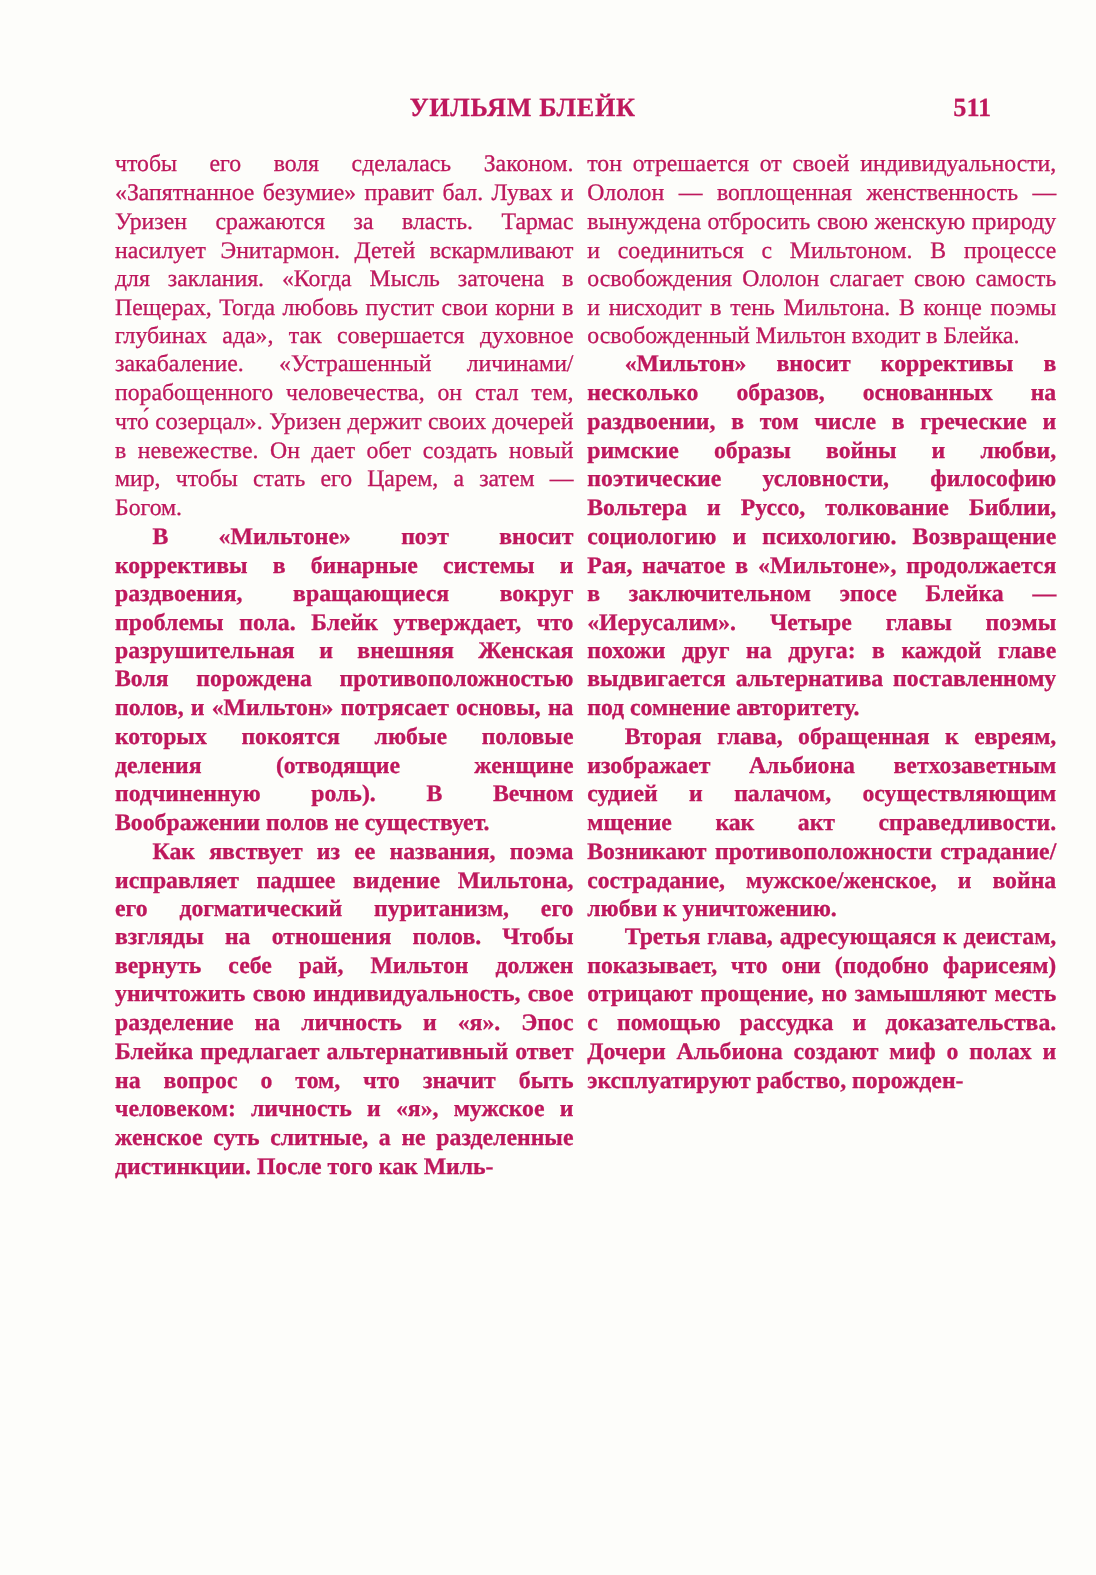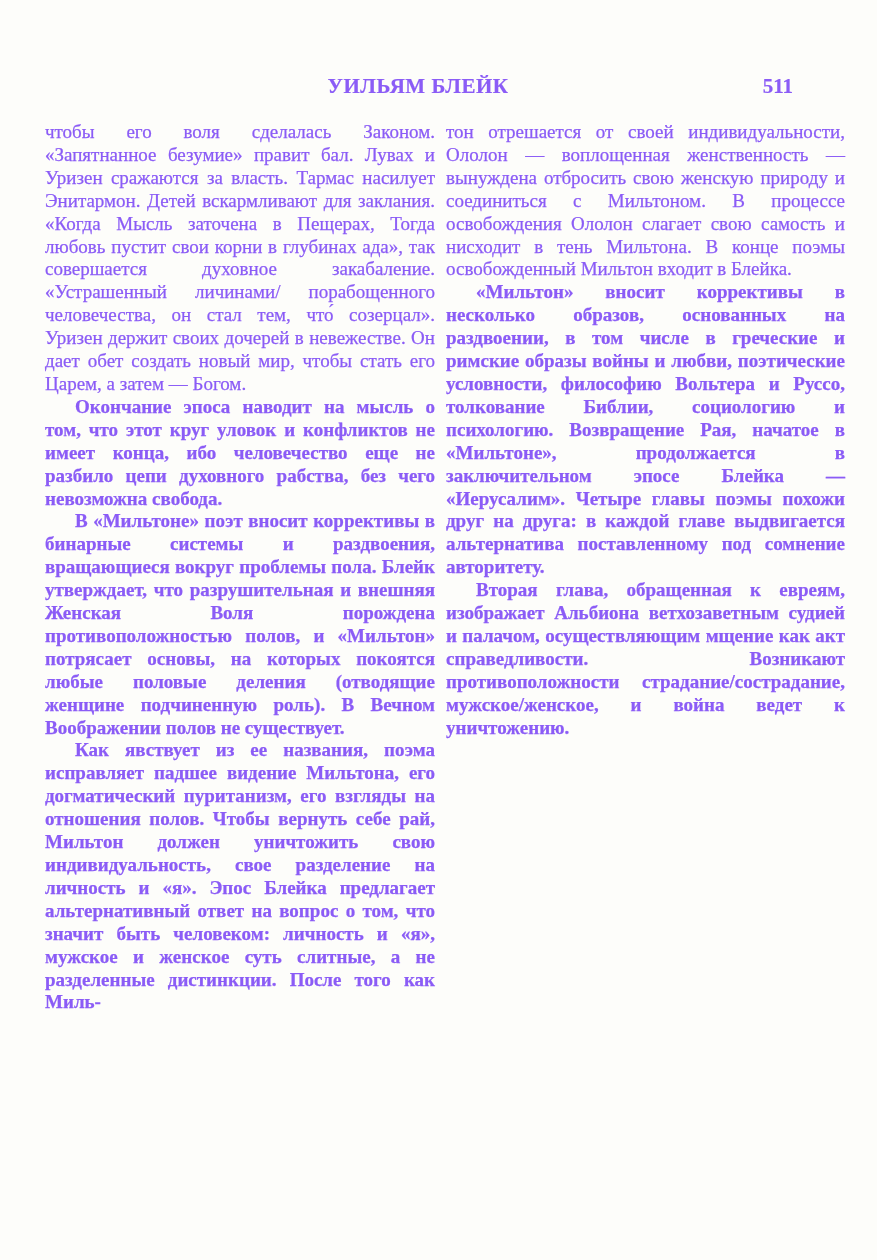--- a/index.html
+++ b/index.html
@@ -7,21 +7,21 @@
     padding: 0;
     background: #e9e7e2;
   }
   .page {
     position: relative;
     width: 877px;
     height: 1260px;
     margin: 0 auto;
     background: #fdfdfa;
     font-family: "Liberation Serif", "DejaVu Serif", serif;
-    color: #8b5cf6;
+    color: #be185d;
     overflow: hidden;
   }
   .running-head {
     position: absolute;
     top: 74px;
     left: 45px;
     width: 800px;
     height: 26px;
   }
   .running-head .title {
@@ -51,45 +51,45 @@
     width: 800px;
     display: flex;
     gap: 11px;
   }
   .col {
     text-align: justify;
     font-size: 19px;
     line-height: 22.9px;
     -webkit-text-stroke: 0.25px;
   }
-  .col-left  { width: 390px; }
+  .col-left  { width: 390px; margin-left: 47px; }
   .col-right { width: 399px; }
   .col p { margin: 0; padding: 0; }
   .col p.indent { text-indent: 30px; font-weight: bold; }
 </style>
 </head>
 <body>
 
 <div class="page">
 
   <div class="running-head">
     <div class="title">УИЛЬЯМ БЛЕЙК</div>
     <div class="pagenum">511</div>
   </div>
 
   <div class="columns">
 
     <div class="col col-left">
       <p>чтобы его воля сделалась Законом. «Запятнанное безумие» правит бал. Лувах и Уризен сражаются за власть. Тармас насилует Энитармон. Детей вскармливают для заклания. «Когда Мысль заточена в Пещерах, Тогда любовь пустит свои корни в глубинах ада», так совершается духовное закабаление. «Устрашенный личинами/ порабощенного человечества, он стал тем, что́ созерцал». Уризен держит своих дочерей в невежестве. Он дает обет создать новый мир, чтобы стать его Царем, а затем — Богом.</p>
-      <p class="indent">Окончание эпоса наводит на мысль о том, что этот круг уловок и конфликтов не имеет конца, ибо человечество еще не разбило цепи духовного рабства, без чего невозможна свобода.</p>
       <p class="indent">В «Мильтоне» поэт вносит коррективы в бинарные системы и раздвоения, вращающиеся вокруг проблемы пола. Блейк утверждает, что разрушительная и внешняя Женская Воля порождена противоположностью полов, и «Мильтон» потрясает основы, на которых покоятся любые половые деления (отводящие женщине подчиненную роль). В Вечном Воображении полов не существует.</p>
       <p class="indent">Как явствует из ее названия, поэма исправляет падшее видение Мильтона, его догматический пуританизм, его взгляды на отношения полов. Чтобы вернуть себе рай, Мильтон должен уничтожить свою индивидуальность, свое разделение на личность и «я». Эпос Блейка предлагает альтернативный ответ на вопрос о том, что значит быть человеком: личность и «я», мужское и женское суть слитные, а не разделенные дистинкции. После того как Миль-</p>
     </div>
 
     <div class="col col-right">
       <p>тон отрешается от своей индивидуальности, Ололон — воплощенная женственность — вынуждена отбросить свою женскую природу и соединиться с Мильтоном. В процессе освобождения Ололон слагает свою самость и нисходит в тень Мильтона. В конце поэмы освобожденный Мильтон входит в Блейка.</p>
       <p class="indent">«Мильтон» вносит коррективы в несколько образов, основанных на раздвоении, в том числе в греческие и римские образы войны и любви, поэтические условности, философию Вольтера и Руссо, толкование Библии, социологию и психологию. Возвращение Рая, начатое в «Мильтоне», продолжается в заключительном эпосе Блейка — «Иерусалим». Четыре главы поэмы похожи друг на друга: в каждой главе выдвигается альтернатива поставленному под сомнение авторитету.</p>
-      <p class="indent">Вторая глава, обращенная к евреям, изображает Альбиона ветхозаветным судией и палачом, осуществляющим мщение как акт справедливости. Возникают противоположности страдание/сострадание, мужское/женское, и война ведет к уничтожению.</p>
+      <p class="indent">Вторая глава, обращенная к евреям, изображает Альбиона ветхозаветным судией и палачом, осуществляющим мщение как акт справедливости. Возникают противоположности страдание/сострадание, мужское/женское, и война любви к уничтожению.</p>
+      <p class="indent">Третья глава, адресующаяся к деистам, показывает, что они (подобно фарисеям) отрицают прощение, но замышляют месть с помощью рассудка и доказательства. Дочери Альбиона создают миф о полах и эксплуатируют рабство, порожден-</p>
     </div>
 
   </div>
 
 </div>
 
 </body></html>

